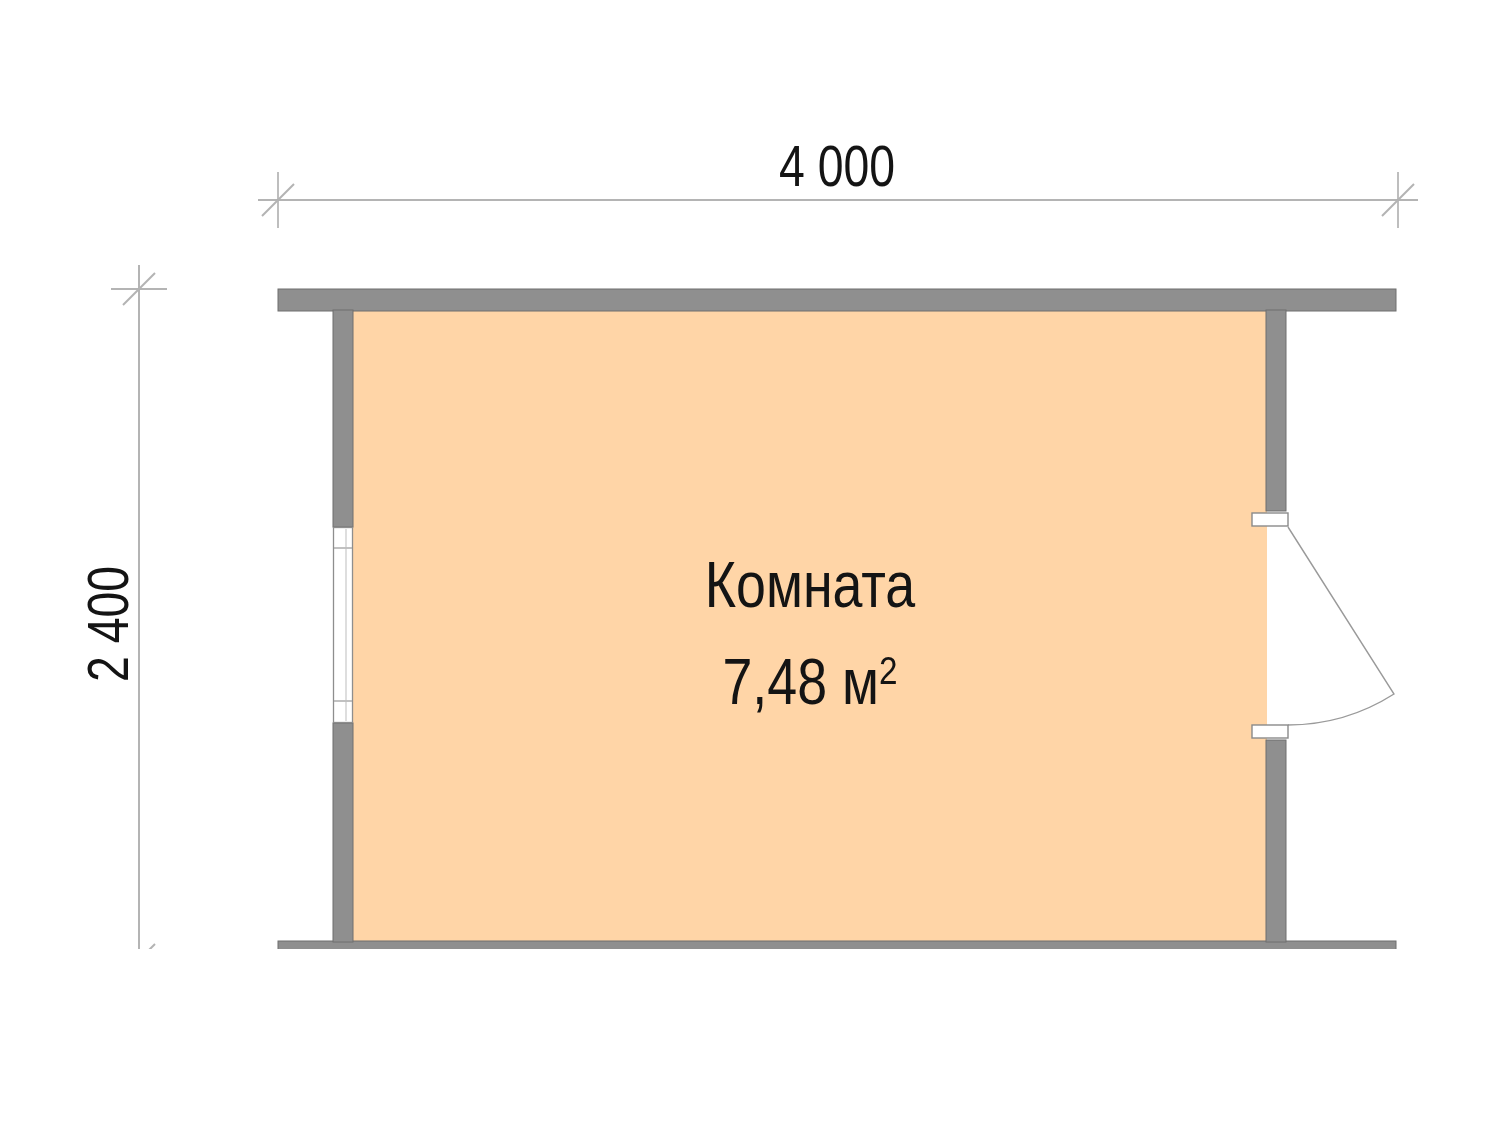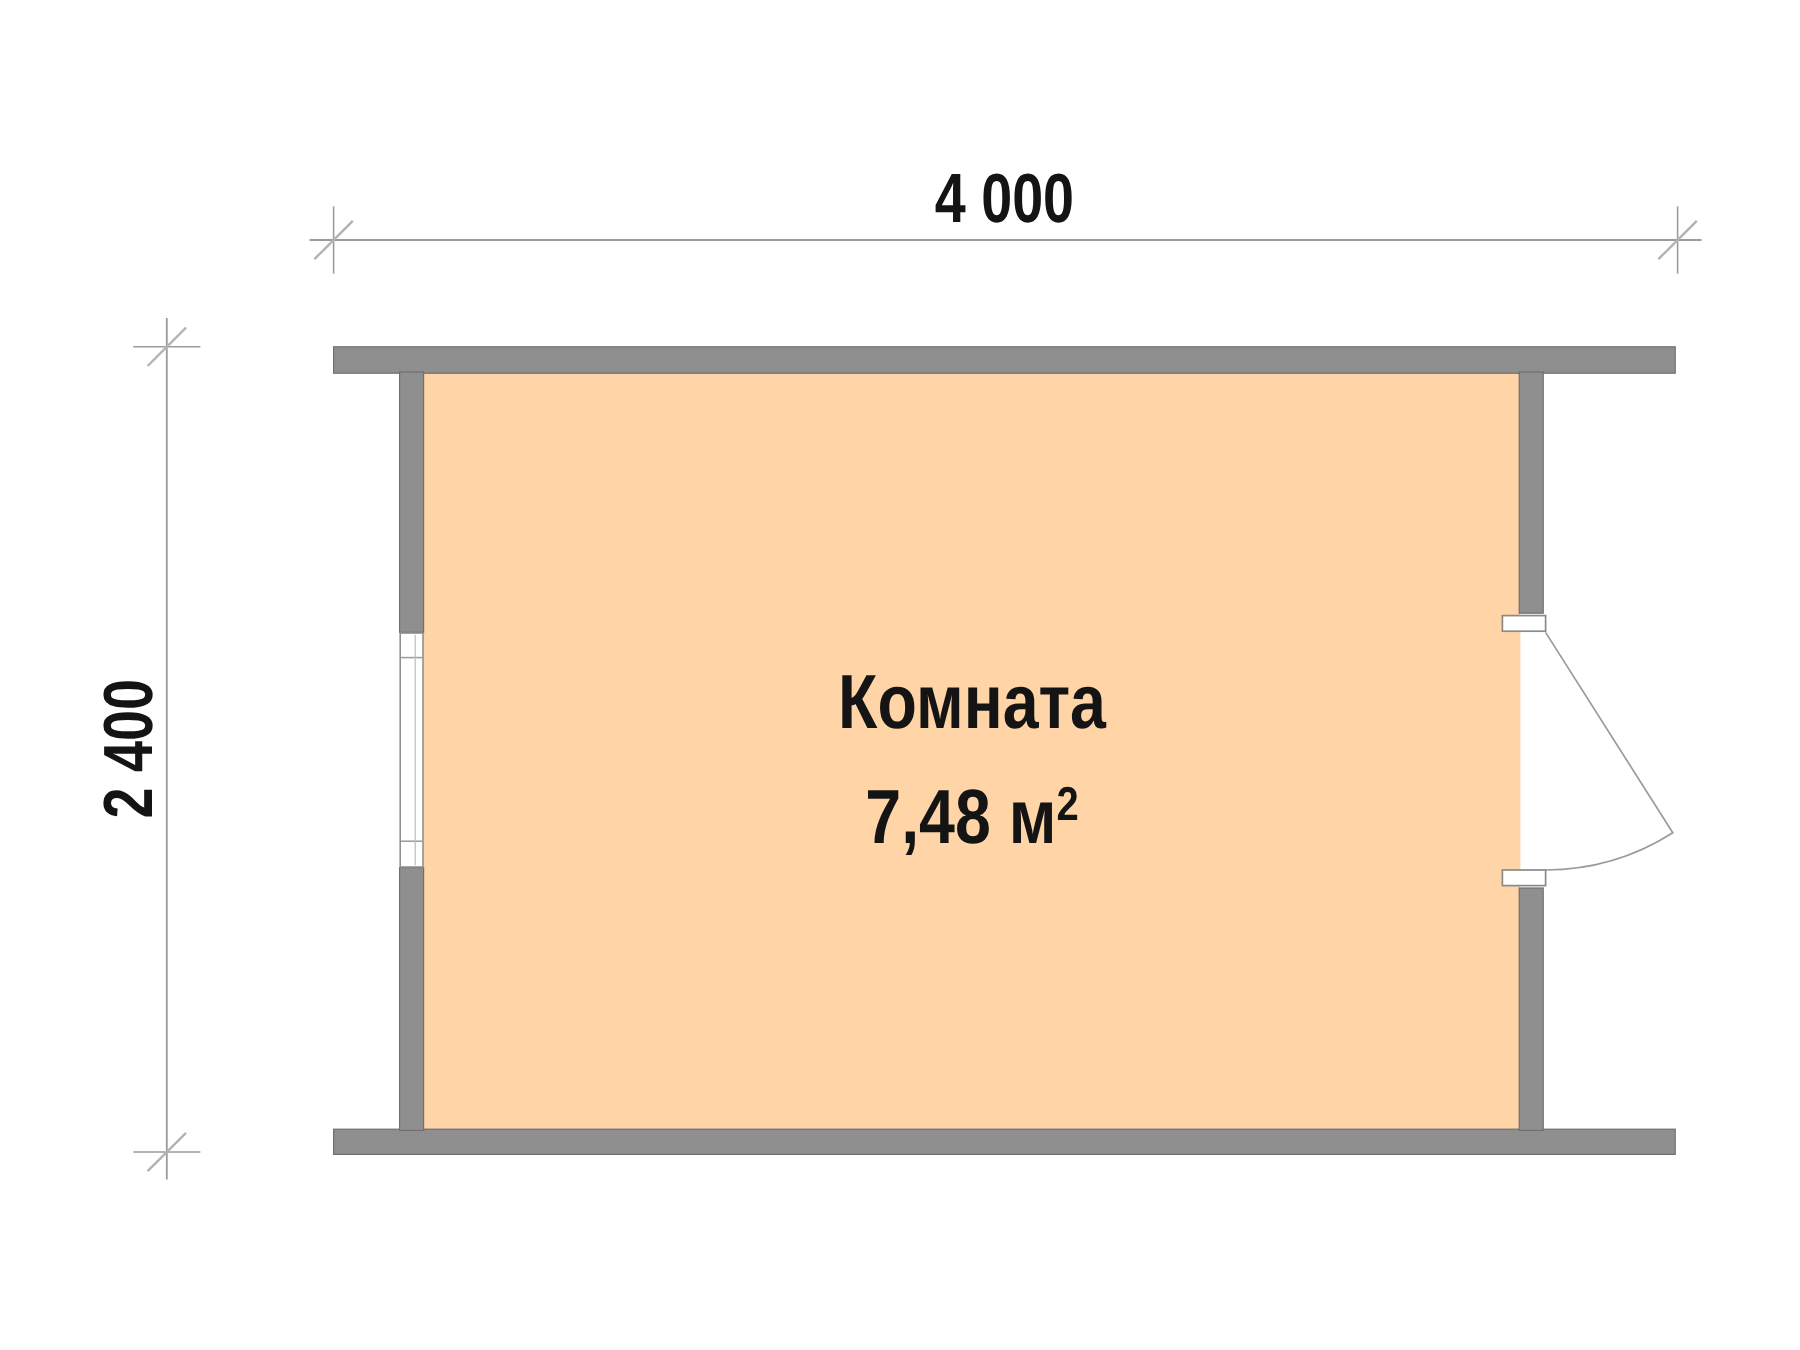--- a/index.html
+++ b/index.html
@@ -1,22 +1,21 @@
 <!DOCTYPE html>
 <html style="--c-page: #ffffff; --c-room_fill: #ffd5a7; --c-wall: #8f8f8f; --c-wall_edge: #6f6f6f; --c-dim_line: #9b9b9b; --c-tick_slash: #b3b3b3; --c-opening_fill: #ffffff; --c-text: #141414;"><head>
 <meta charset="utf-8">
 <style>
   html,body{margin:0;padding:0;background:#fff;}
   .canvas{
     position:relative;
-    width:1500px;height:1125px;
+    width:1500px;height:949px;
     background:var(--c-page,#ffffff);
     font-family:"Liberation Sans",sans-serif;
     overflow:hidden;
-    font-weight:bold;
   }
   .plan-svg{position:absolute;left:0;top:0;}
   
   .dimline{stroke:var(--c-dim_line,#9b9b9b);stroke-width:1.5;fill:none;}
   .extline{stroke:var(--c-dim_line,#9b9b9b);stroke-width:1.3;fill:none;}
   .slash{stroke:var(--c-tick_slash,#b3b3b3);stroke-width:2;fill:none;}
   .roomrect{fill:var(--c-room_fill,#ffd5a7);}
   .wallrect{fill:var(--c-wall,#8f8f8f);stroke:var(--c-wall_edge,#6f6f6f);stroke-width:1;}
   .winrect{fill:var(--c-opening_fill,#ffffff);stroke:#8e8e8e;stroke-width:1.3;}
   .winline{stroke:#9f9f9f;stroke-width:1.3;fill:none;}

